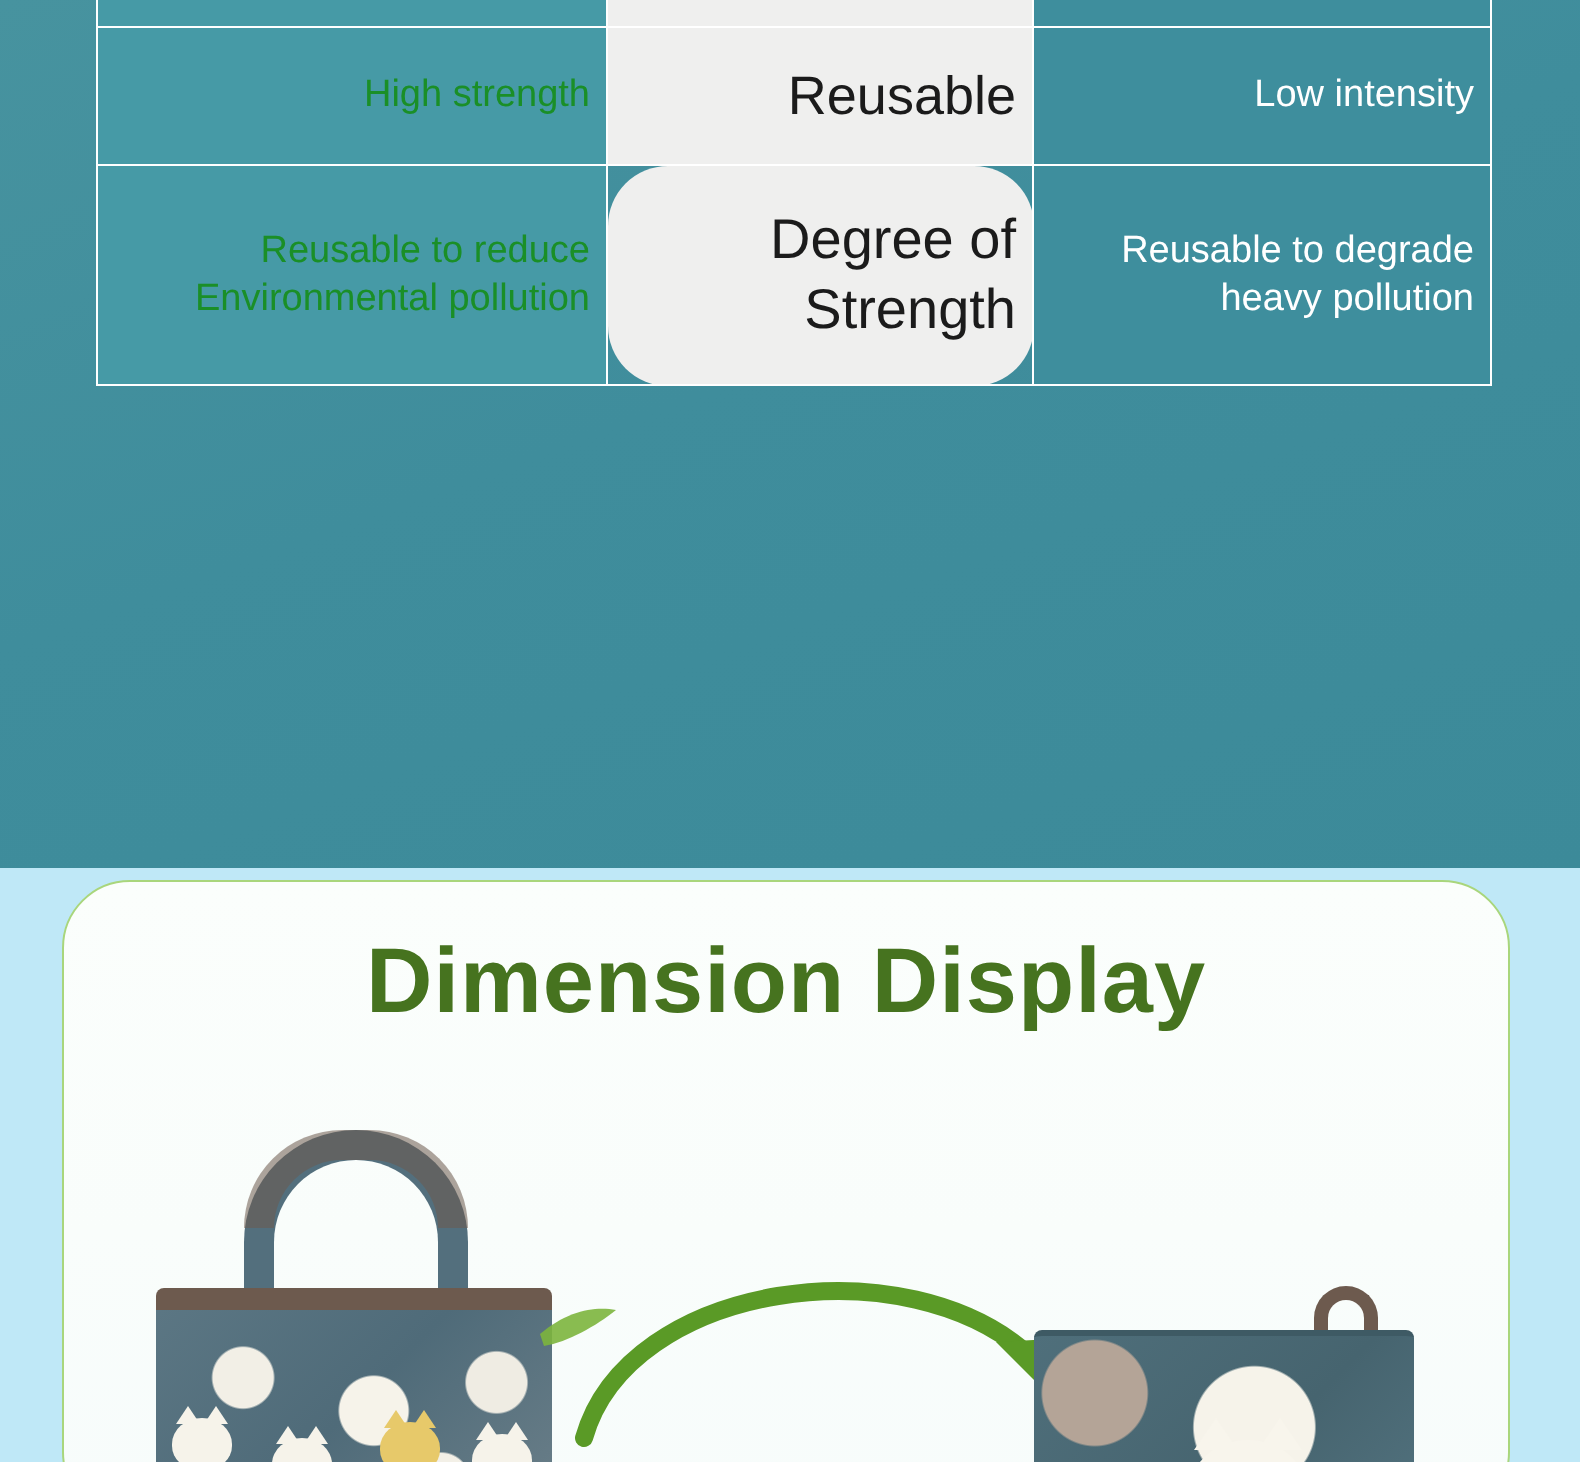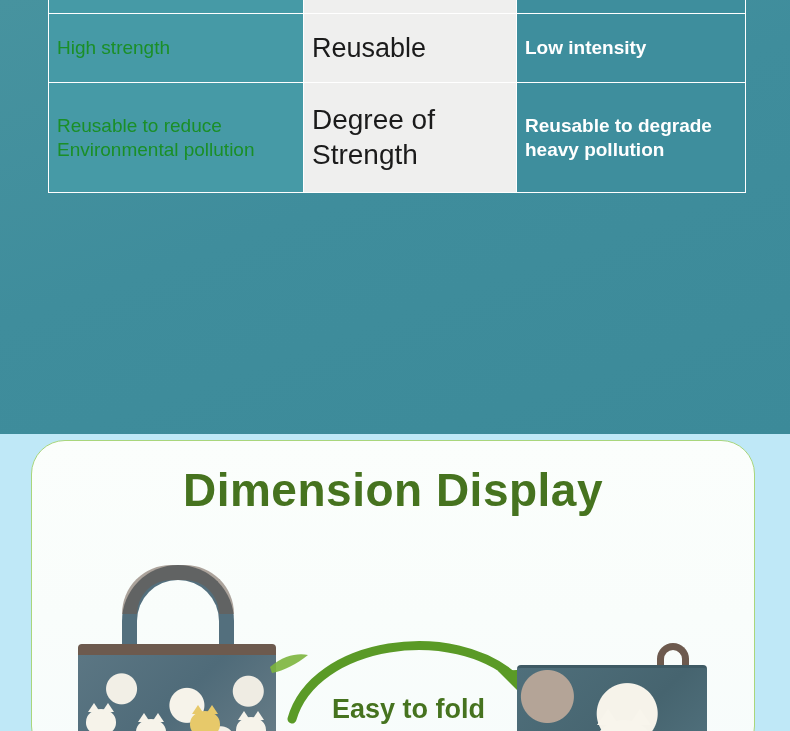--- a/index.html
+++ b/index.html
@@ -36,49 +36,48 @@
     width: 697px;
     border-collapse: collapse;
     table-layout: fixed;
   }
   .compare-table col.col-left  { width: 255px; }
   .compare-table col.col-mid   { width: 213px; }
   .compare-table col.col-right { width: 229px; }
 
   .compare-table td {
     border: 1.6px solid #ffffff;
-    text-align: left;
+    text-align: right;
     vertical-align: middle;
     padding: 6px 8px;
     line-height: 1.22;
   }
 
   .cell-left {
     background: #469aa6;
     color: #1a8f27;
     font-size: 19px;
   }
   .cell-mid {
     background: #efefee;
     color: #1b1b1b;
     font-size: 27px;
   }
   .cell-right {
     background: #3e8e9d;
     color: #ffffff;
     font-size: 19px;
-    font-weight: bold;
   }
 
   .row-h    td { height: 69px; }
   .row-1    td { height: 69px; }
   .row-2    td { height: 130px; }
   .row-3    td { height: 110px; }
 
-  .cell-mid.mid-big { font-size: 28px; }
+  .cell-mid.mid-big { font-size: 28px; border-radius: 30px; }
 
   
   .dim-section {
     position: absolute;
     left: 0; top: 434px;
     width: 790px;
     height: 297px;
     background: #bfe8f7;
   }
 
@@ -323,21 +322,20 @@
         <div class="cat-face cat-4"></div>
       </div>
 
       <div class="arrow-wrap">
         <svg width="272" height="110" viewBox="0 0 272 110">
           <path d="M8,102 C30,24 170,4 232,62" stroke="#5a9a26" stroke-width="9" fill="none" stroke-linecap="round"></path>
           <path d="M246,86 L214,54 L250,52 Z" fill="#5a9a26"></path>
         </svg>
       </div>
 
-      <div class="fold-label">Easy to fold</div>
 
       <div class="bag-small">
         <div class="pouch-strap"></div>
         <div class="pouch-body">
           <div class="meow-text">MEOW</div>
           <div class="pouch-cat"></div>
 
         </div>
       </div>
 

